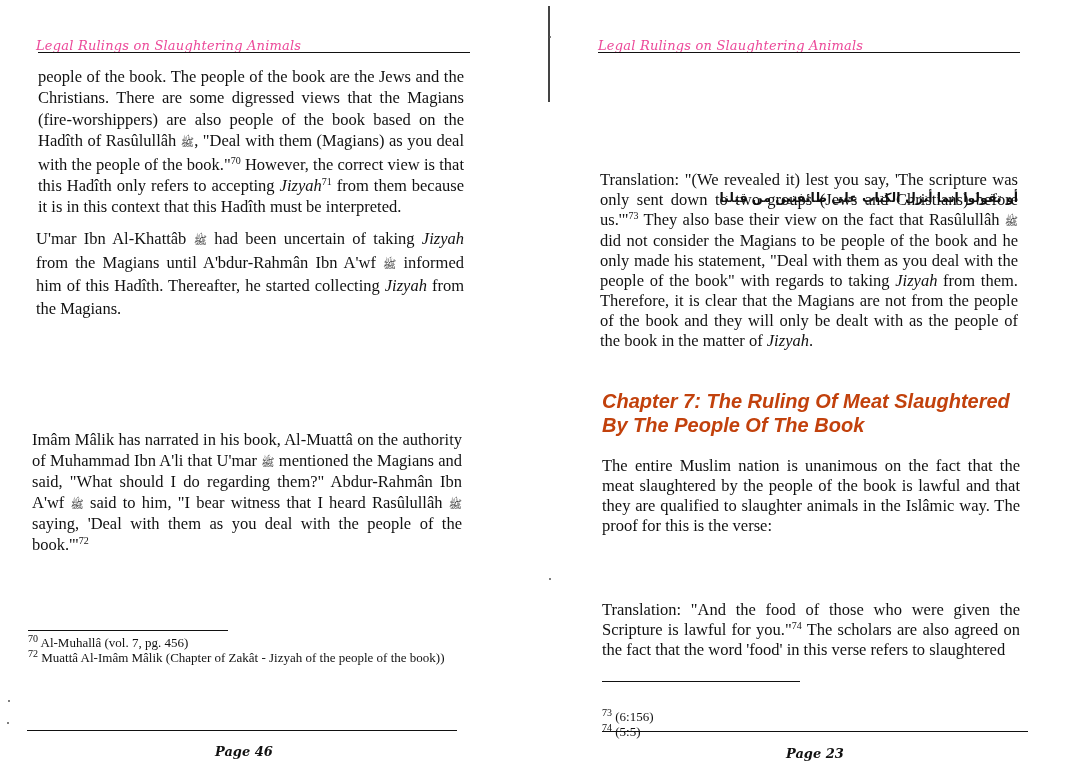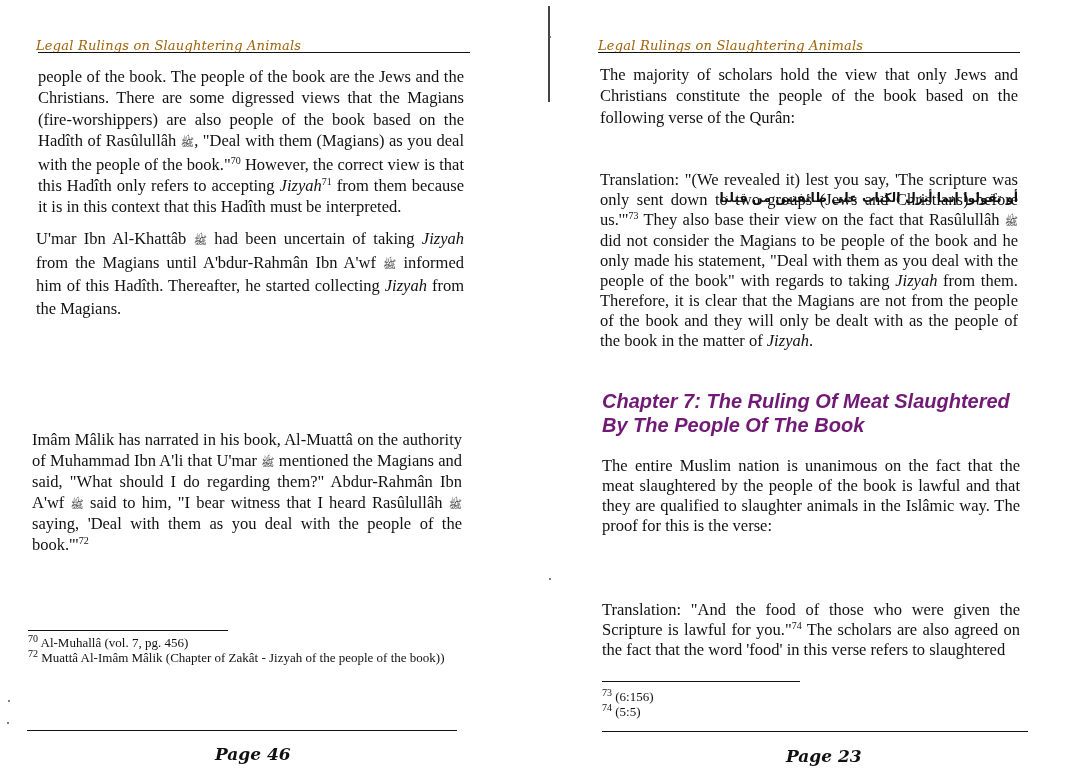--- a/index.html
+++ b/index.html
@@ -2,35 +2,35 @@
 <html><head>
 <meta charset="utf-8">
 <style>
   html, body { margin:0; padding:0; }
   body { width:1086px; height:782px; background:#ffffff; position:relative; overflow:hidden;
          font-family:"Liberation Serif", serif; color:#111; }
   .page { position:absolute; top:0; height:782px; }
   .page.left { left:0; width:540px; }
   .page.right { left:540px; width:546px; }
   .running-head { position:absolute; font-family:"DejaVu Serif", serif; font-style:italic; font-size:13px;
-                  color:#a16207; letter-spacing:0.2px; white-space:nowrap; }
+                  color:#ec4899; letter-spacing:0.2px; white-space:nowrap; }
   .head-rule { position:absolute; height:0; border-top:1.4px solid #111; }
   .para { position:absolute; font-size:16.5px; line-height:21.4px; text-align:justify; }
   .para i { font-style:italic; }
   .para sup, .fn sup { font-size:10px; vertical-align:super; line-height:0; }
   .arabic { position:absolute; direction:rtl; font-family:"DejaVu Sans", sans-serif; font-weight:bold;
             font-size:12.5px; line-height:26px; text-align:center; }
   .arabic.single { text-align:right;margin-top:43px; }
   .chapter { position:absolute; font-family:"Liberation Sans", sans-serif; font-weight:bold; font-style:italic;
-             font-size:20px; line-height:24px; color:#701a75; }
+             font-size:20px; line-height:24px; color:#c2410c; }
   .fn-rule { position:absolute; height:0; border-top:1.3px solid #111; }
   .fn { position:absolute; font-size:13px; line-height:14.5px; text-align:justify; }
   .bottom-rule { position:absolute; height:0; border-top:1.5px solid #111; }
   .page-num { position:absolute; font-family:"DejaVu Serif", serif; font-style:italic; font-weight:bold;
-              font-size:17px; color:#111; }
+              font-size:13px; color:#111; }
   .spine { position:absolute; left:548px; top:6px; width:1.5px; height:96px; background:#444; }
   .spine-dot { position:absolute; width:2px; height:2px; background:#555; border-radius:1px; }
   .pbuh { font-size:11px; }
 </style>
 </head>
 <body>
 
 <div class="page left">
   <div class="running-head" style="left:36px; top:38px;">Legal Rulings on Slaughtering Animals</div>
   <div class="head-rule" style="left:38px; top:52px; width:432px;"></div>
@@ -54,33 +54,32 @@
 </div>
 
 <div class="spine"></div>
 <div class="spine-dot" style="left:549px; top:578px;"></div>
 <div class="spine-dot" style="left:549px; top:36px;"></div>
 
 <div class="page right">
   <div class="running-head" style="left:58px; top:38px;">Legal Rulings on Slaughtering Animals</div>
   <div class="head-rule" style="left:58px; top:52px; width:422px;"></div>
 
-  <div class="para" style="left:60px; top:64px; width:418px;"><span>The majority of scholars hold the view that only Jews and Christians constitute the people of the book based on the following verse of the Qurân:</span></div>
 
   <div class="arabic single" style="left:60px; top:142px; width:418px;">أو تقولوا إنما أنزل الكتاب على طائفتين من قبلنا</div>
 
   <div class="para" style="left:60px; top:170px; width:418px; line-height:20px;"><span>Translation: "(We revealed it) lest you say, 'The scripture was only sent down to two groups (Jews and Christians) before us.'"</span><sup>73</sup><span> They also base their view on the fact that Rasûlullâh </span><span class="pbuh">ﷺ</span><span> did not consider the Magians to be people of the book and he only made his statement, "Deal with them as you deal with the people of the book" with regards to taking </span><i>Jizyah</i><span> from them. Therefore, it is clear that the Magians are not from the people of the book and they will only be dealt with as the people of the book in the matter of </span><i>Jizyah</i><span>.</span></div>
 
   <div class="chapter" style="left:62px; top:389px; width:420px;">Chapter 7: The Ruling Of Meat Slaughtered By The People Of The Book</div>
 
   <div class="para" style="left:62px; top:456px; width:418px; line-height:20px;"><span>The entire Muslim nation is unanimous on the fact that the meat slaughtered by the people of the book is lawful and that they are qualified to slaughter animals in the Islâmic way. The proof for this is the verse:</span></div>
 
 
   <div class="para" style="left:62px; top:600px; width:418px; line-height:20px;"><span>Translation: "And the food of those who were given the Scripture is lawful for you."</span><sup>74</sup><span> The scholars are also agreed on the fact that the word 'food' in this verse refers to slaughtered</span></div>
 
   <div class="fn-rule" style="left:62px; top:681px; width:198px;"></div>
-  <div class="fn" style="left:62px; top:690px; width:418px;">
+  <div class="fn" style="left:62px; top:710px; width:418px;">
     <div><sup>73</sup><span> (6:156)</span></div>
     <div><sup>74</sup><span> (5:5)</span></div>
   </div>
   <div class="bottom-rule" style="left:62px; top:731px; width:426px;"></div>
   <div class="page-num" style="left:246px; top:746px;">Page 23</div>
 </div>
 
 </body></html>

